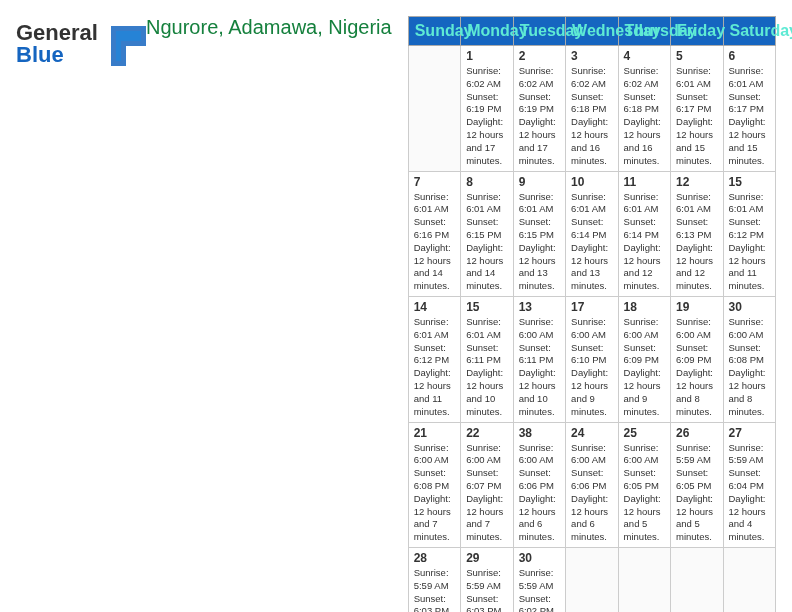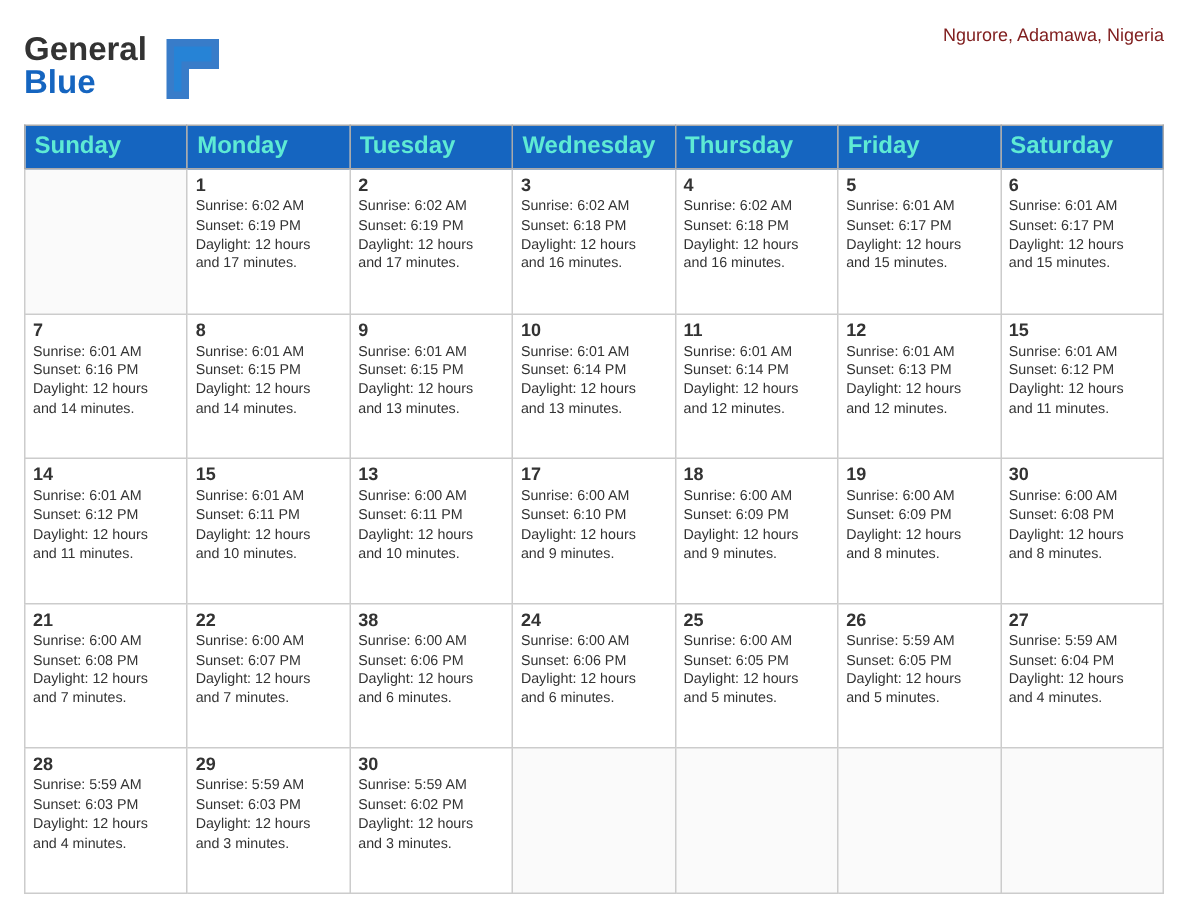--- a/index.html
+++ b/index.html
@@ -8,43 +8,44 @@
       background: #fff;
       width: 792px;
       height: 612px;
       overflow: hidden;
     }
     .page {
       width: 792px;
       height: 612px;
       padding: 16px;
       display: flex;
-      flex-direction: column;
+      flex-direction: row;
+      gap: 16px;
     }
     .header {
       display: flex;
       justify-content: space-between;
       align-items: flex-start;
       margin-bottom: 10px;
     }
     .logo {
       display: flex;
       align-items: center;
     }
     .title-block {
       text-align: right;
     }
     .month-title {
       font-size: 32px;
       font-weight: bold;
       color: #333;
     }
     .location-title {
-      font-size: 12px;
-      color: #7f1d1d;
+      font-size: 20px;
+      color: #15803d;
     }
     .calendar {
       flex: 1;
       border: 1px solid #ccc;
       border-collapse: collapse;
       width: 100%;
       table-layout: fixed;
     }
     .calendar th {
       background-color: #1565c0;

